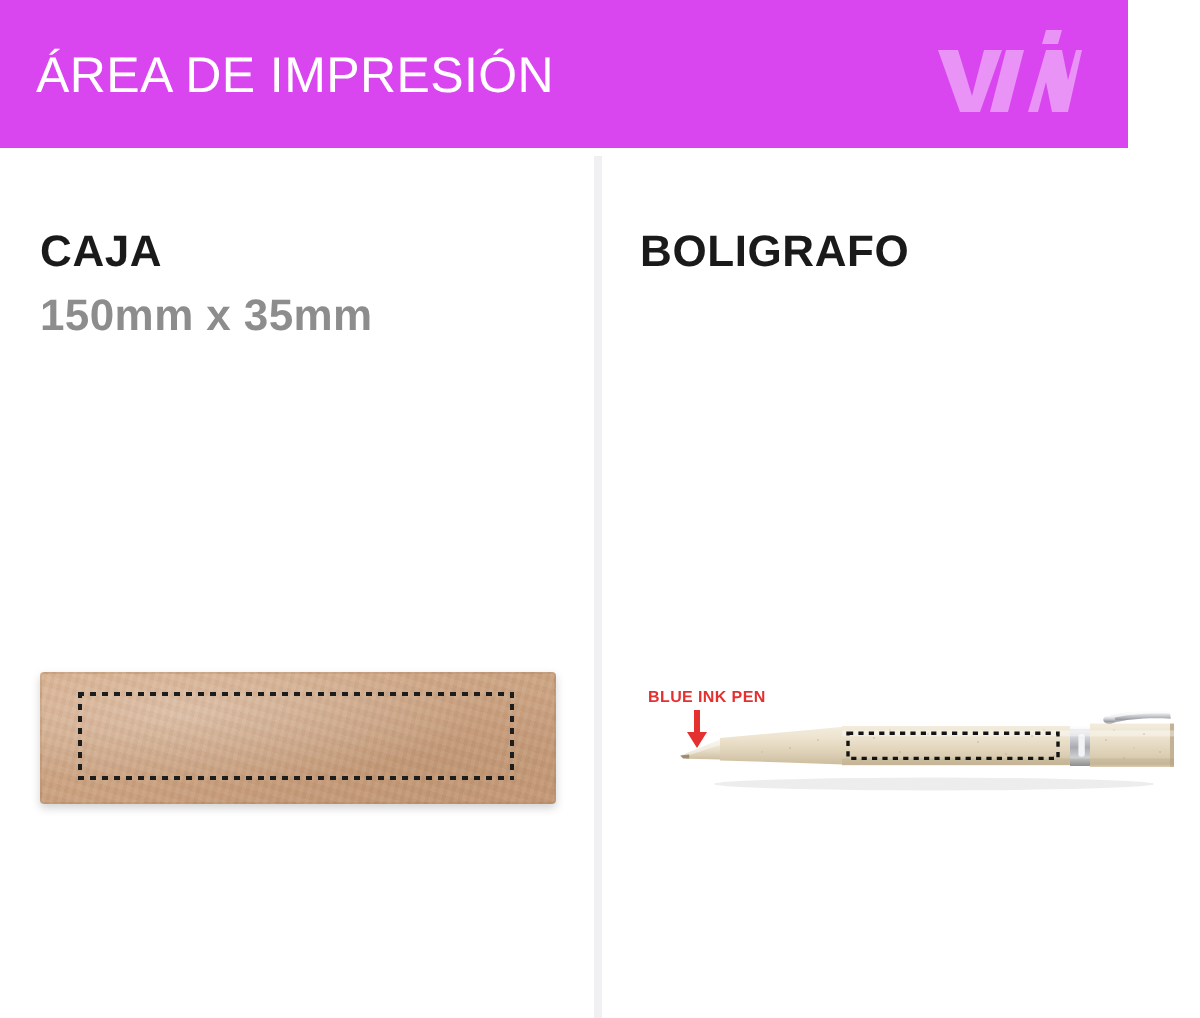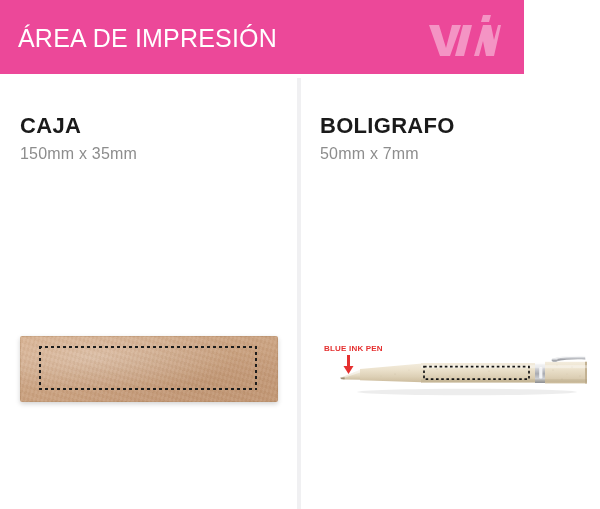--- a/index.html
+++ b/index.html
@@ -12,23 +12,23 @@
     background: #ffffff;
     font-family: "Liberation Sans", sans-serif;
     overflow: hidden;
     position: relative;
   }
 
   
   .header {
     position: absolute;
     left: 0; top: 0;
-    width: 524px;
+    width: 564px;
     height: 74px;
-    background: #ec4899;
+    background: #d946ef;
     overflow: hidden;
   }
   .header-title {
     position: absolute;
     left: 18px;
     top: 23px;
     font-size: 25px;
     line-height: 30px;
     letter-spacing: 0.2px;
     color: #ffffff;
@@ -68,22 +68,22 @@
     top: 39px;
     font-size: 22px;
     font-weight: bold;
     color: #1a1a1a;
     letter-spacing: 0.3px;
     white-space: nowrap;
   }
   .panel-size {
     position: absolute;
     top: 71px;
-    font-size: 16px;
-    font-weight: normal;
+    font-size: 22px;
+    font-weight: bold;
     color: #8d8d8d;
     letter-spacing: 0.2px;
     white-space: nowrap;
   }
   .col-left  .panel-title,
   .col-left  .panel-size  { left: 20px; }
   .col-right .panel-title,
   .col-right .panel-size  { left: 19px; }
 
   
@@ -190,21 +190,20 @@
 
   <div class="box-art">
     <div class="box-print-area"></div>
   </div>
 </div>
 
 <div class="col col-right">
 
   <div class="panel-title">BOLIGRAFO</div>
 
-  <div class="panel-size">50mm x 7mm</div>
 
   <div class="pen-art">
 
     <div class="ink-label">BLUE INK PEN</div>
 
     <div class="ink-arrow">
       <svg width="11" height="19" viewBox="0 0 11 19" xmlns="http://www.w3.org/2000/svg">
         <rect x="4" y="0" width="3" height="12" fill="#e53030"></rect>
         <path d="M0.5 11 L10.5 11 L5.5 19 Z" fill="#e53030"></path>
       </svg>

